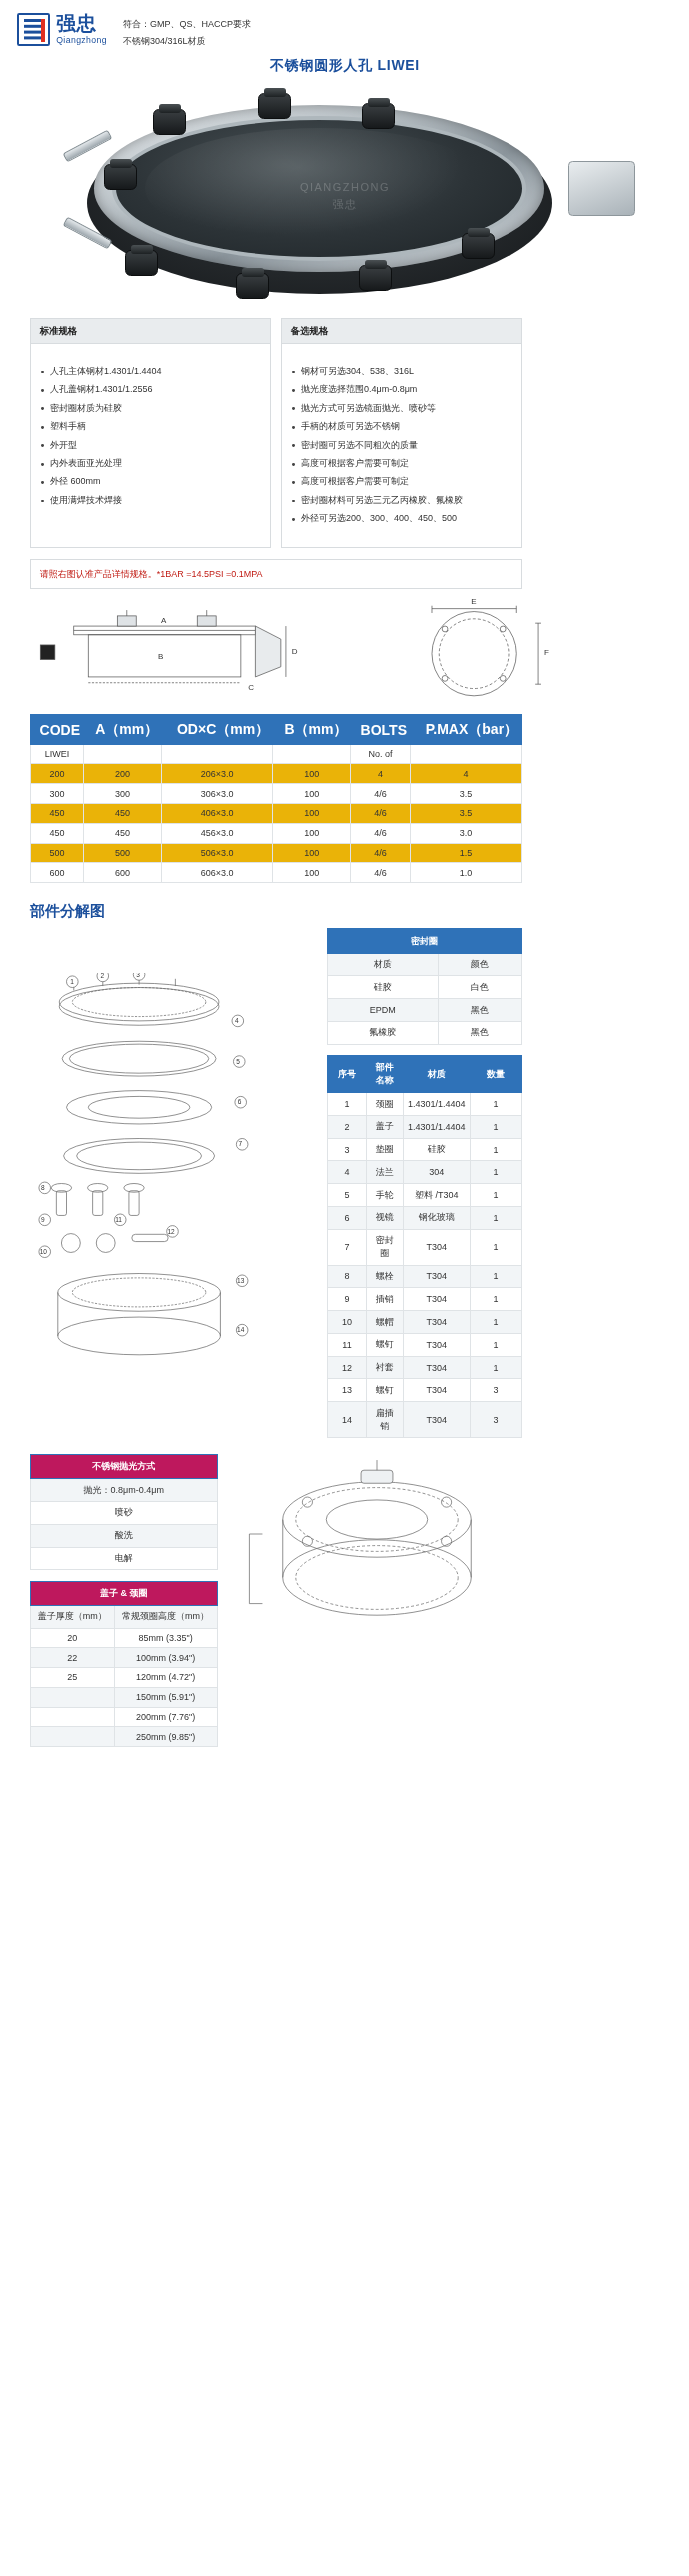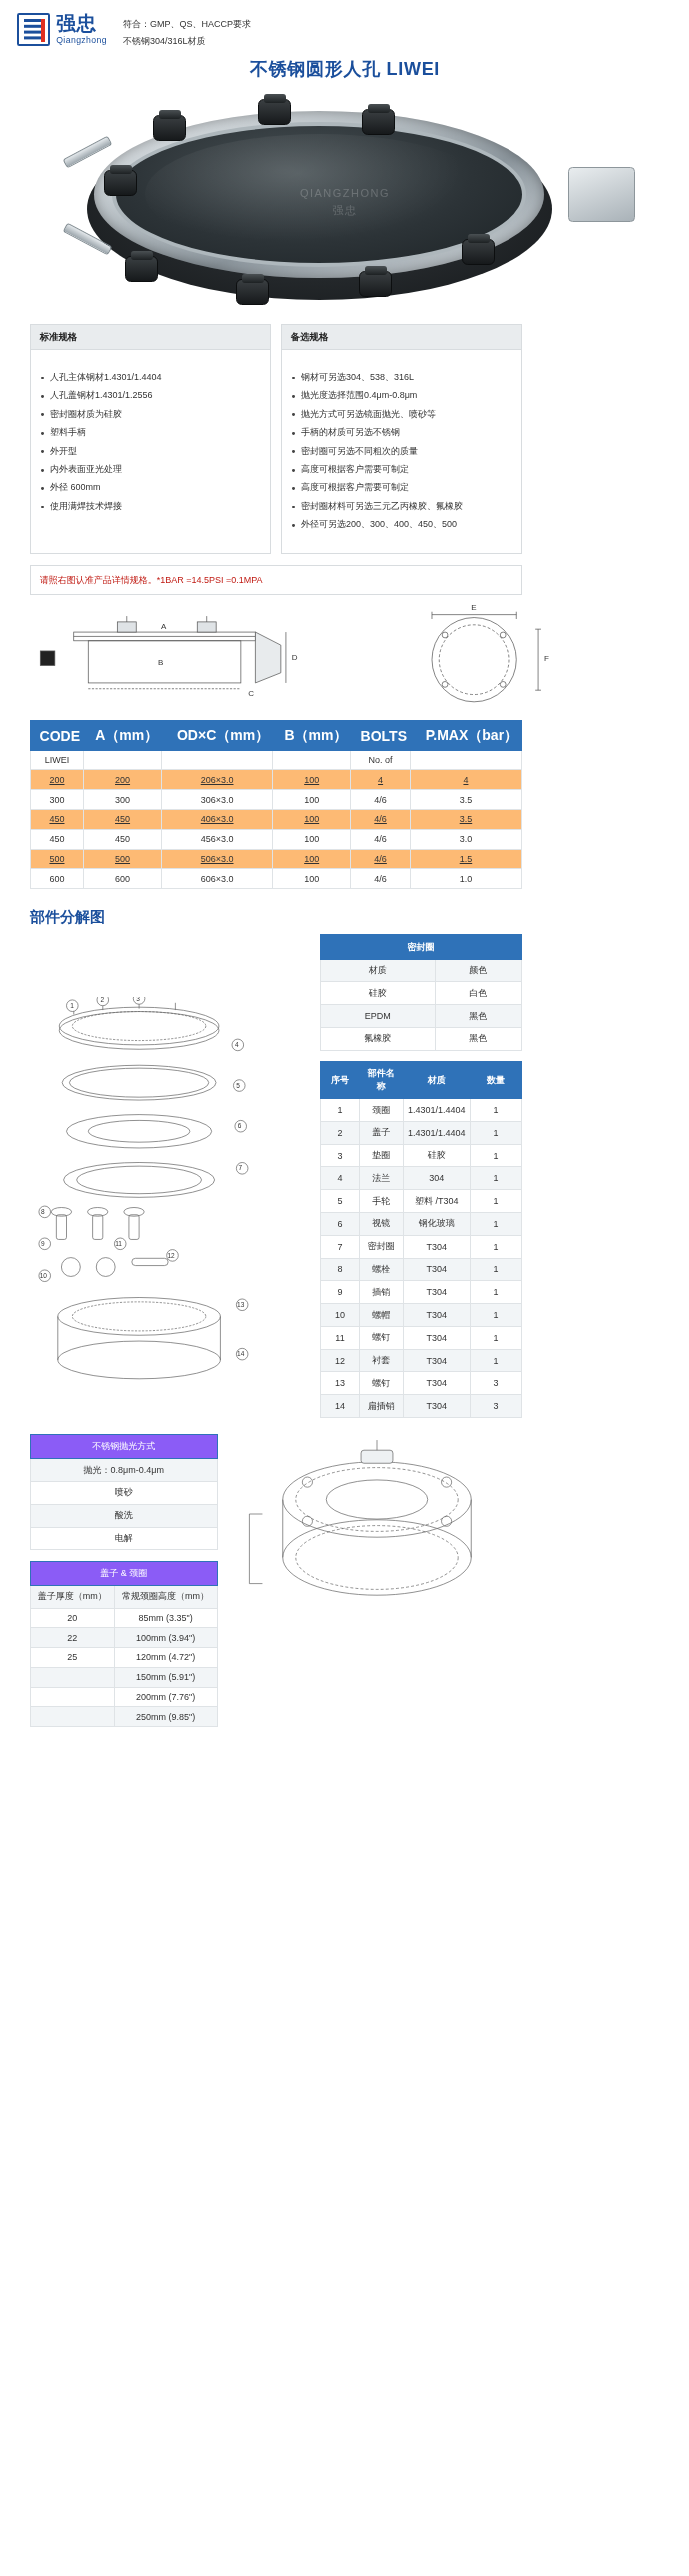--- a/index.html
+++ b/index.html
@@ -26,21 +26,21 @@
   .logo-mark:after {
     content:""; position:absolute; right:3.6px; top:4.4px; width:3.6px; height:23px; background:#e03020;
   }
   .logo-text { line-height:1; }
   .logo-cn { font-size:19.6px; font-weight:bold; color:#1b4f9c; letter-spacing:0.7px; }
   .logo-en { font-size:8.7px; color:#1b4f9c; margin-top:2.9px; letter-spacing:0.4px; }
   .header-lines { margin-left:16px; padding-top:2.9px; font-size:9px; color:#333; line-height:1.9; }
 
   
   .main-title {
-    text-align:center; color:#1b4f9c; font-size:18px; font-weight:bold;
+    text-align:center; color:#1b4f9c; font-size:14px; font-weight:bold;
     letter-spacing:0.7px; margin: 2.9px 0 7.3px 0;
   }
 
   
   .hero { width: 655px; height: 225px; margin: 0 auto; position:relative; overflow:hidden; background:#fff; }
   .hero .lid-shadow {
     position:absolute; left:69px; top:29px; width:465px; height:182px;
     background: radial-gradient(ellipse at 50% 45%, #3b3f42 0%, #24282b 55%, #15181a 100%);
     border-radius:50%;
   }
@@ -106,44 +106,44 @@
 
   
   table.data { width:100%; border-collapse:collapse; margin-top:8.7px; font-size:9px; }
   table.data th {
     background:#2f72b8; color:#fff; font-weight:bold; padding:5.1px 2.9px; text-align:right;
     border:0.7px solid #2f72b8; font-size:14px;
   }
   table.data td {
     border:0.7px solid #dfe3e6; padding:4.4px 2.9px; text-align:center; color:#333;
   }
-  table.data tr.alt td { background:#fdba74;text-decoration:underline; }
+  table.data tr.alt td { background:#eab308; }
 
   
   .section-title { font-size:15px; font-weight:bold; color:#1b4f9c; margin:19px 0 7.3px 0; }
 
   
-  .explode-row { display:flex; gap:21px; align-items:flex-end; }
+  .explode-row { display:flex; gap:28px; align-items:center; }
   .explode-left { width:269px; }
   .explode-right { flex:1; }
 
   table.blue { width:100%; border-collapse:collapse; font-size:9px; }
   table.blue th { background:#2f72b8; color:#fff; padding:5.1px 4.4px; border:0.7px solid #2f72b8; font-weight:bold; }
   table.blue td { border:0.7px solid #dfe3e6; padding:4.4px 4.4px; text-align:center; color:#333; }
   table.blue tr.alt td { background:#f2f5f7; }
 
   .mini-gap { height:10.2px; }
 
   
   .bottom-row { display:flex; gap:14.5px; margin-top:16px; align-items:flex-start; }
   .bottom-left { width:312px; }
   .bottom-right { flex:1; position:relative; }
 
   table.plain { width:100%; border-collapse:collapse; font-size:9px; }
-  table.plain th { background:#8b5cf6; color:#fff; padding:5.1px 4.4px; border:0.7px solid #2f72b8; font-weight:normal;text-align:center; }
+  table.plain th { background:#be185d; color:#fff; padding:5.1px 4.4px; border:0.7px solid #2f72b8; font-weight:bold;text-align:center; }
   table.plain td { border:0.7px solid #dfe3e6; padding:4.4px 4.4px; text-align:center; color:#333; }
   table.plain tr.alt td { background:#f2f5f7; }
 
   .footer-space { height:19px; }
 </style>
 </head>
 <body>
 
 <div class="header">
   <div class="logo-box">

